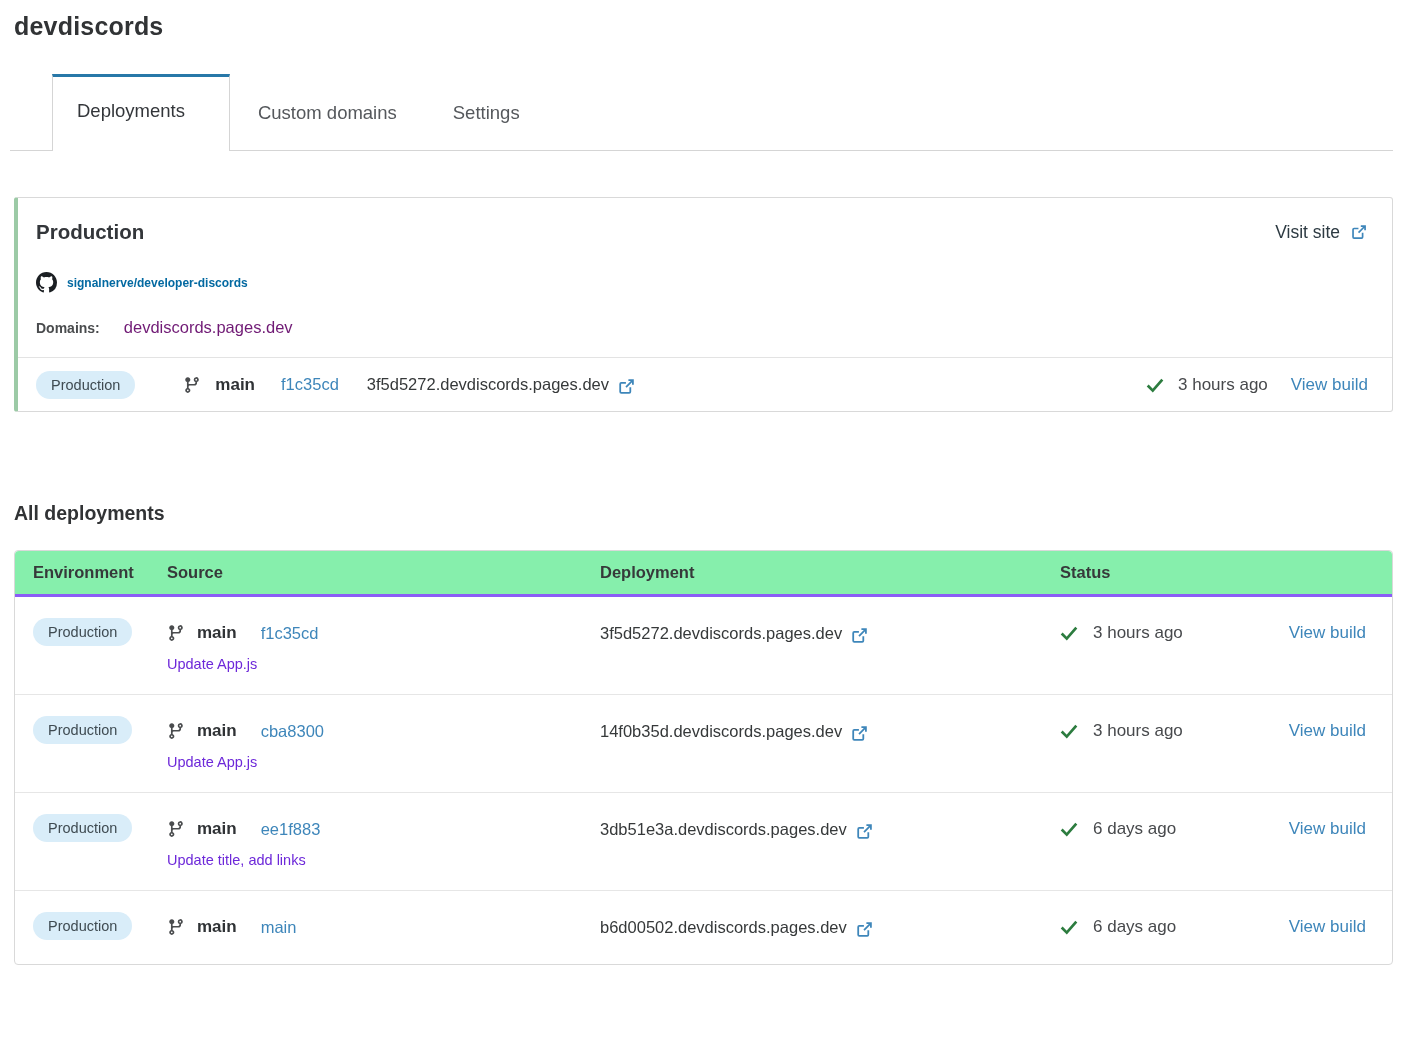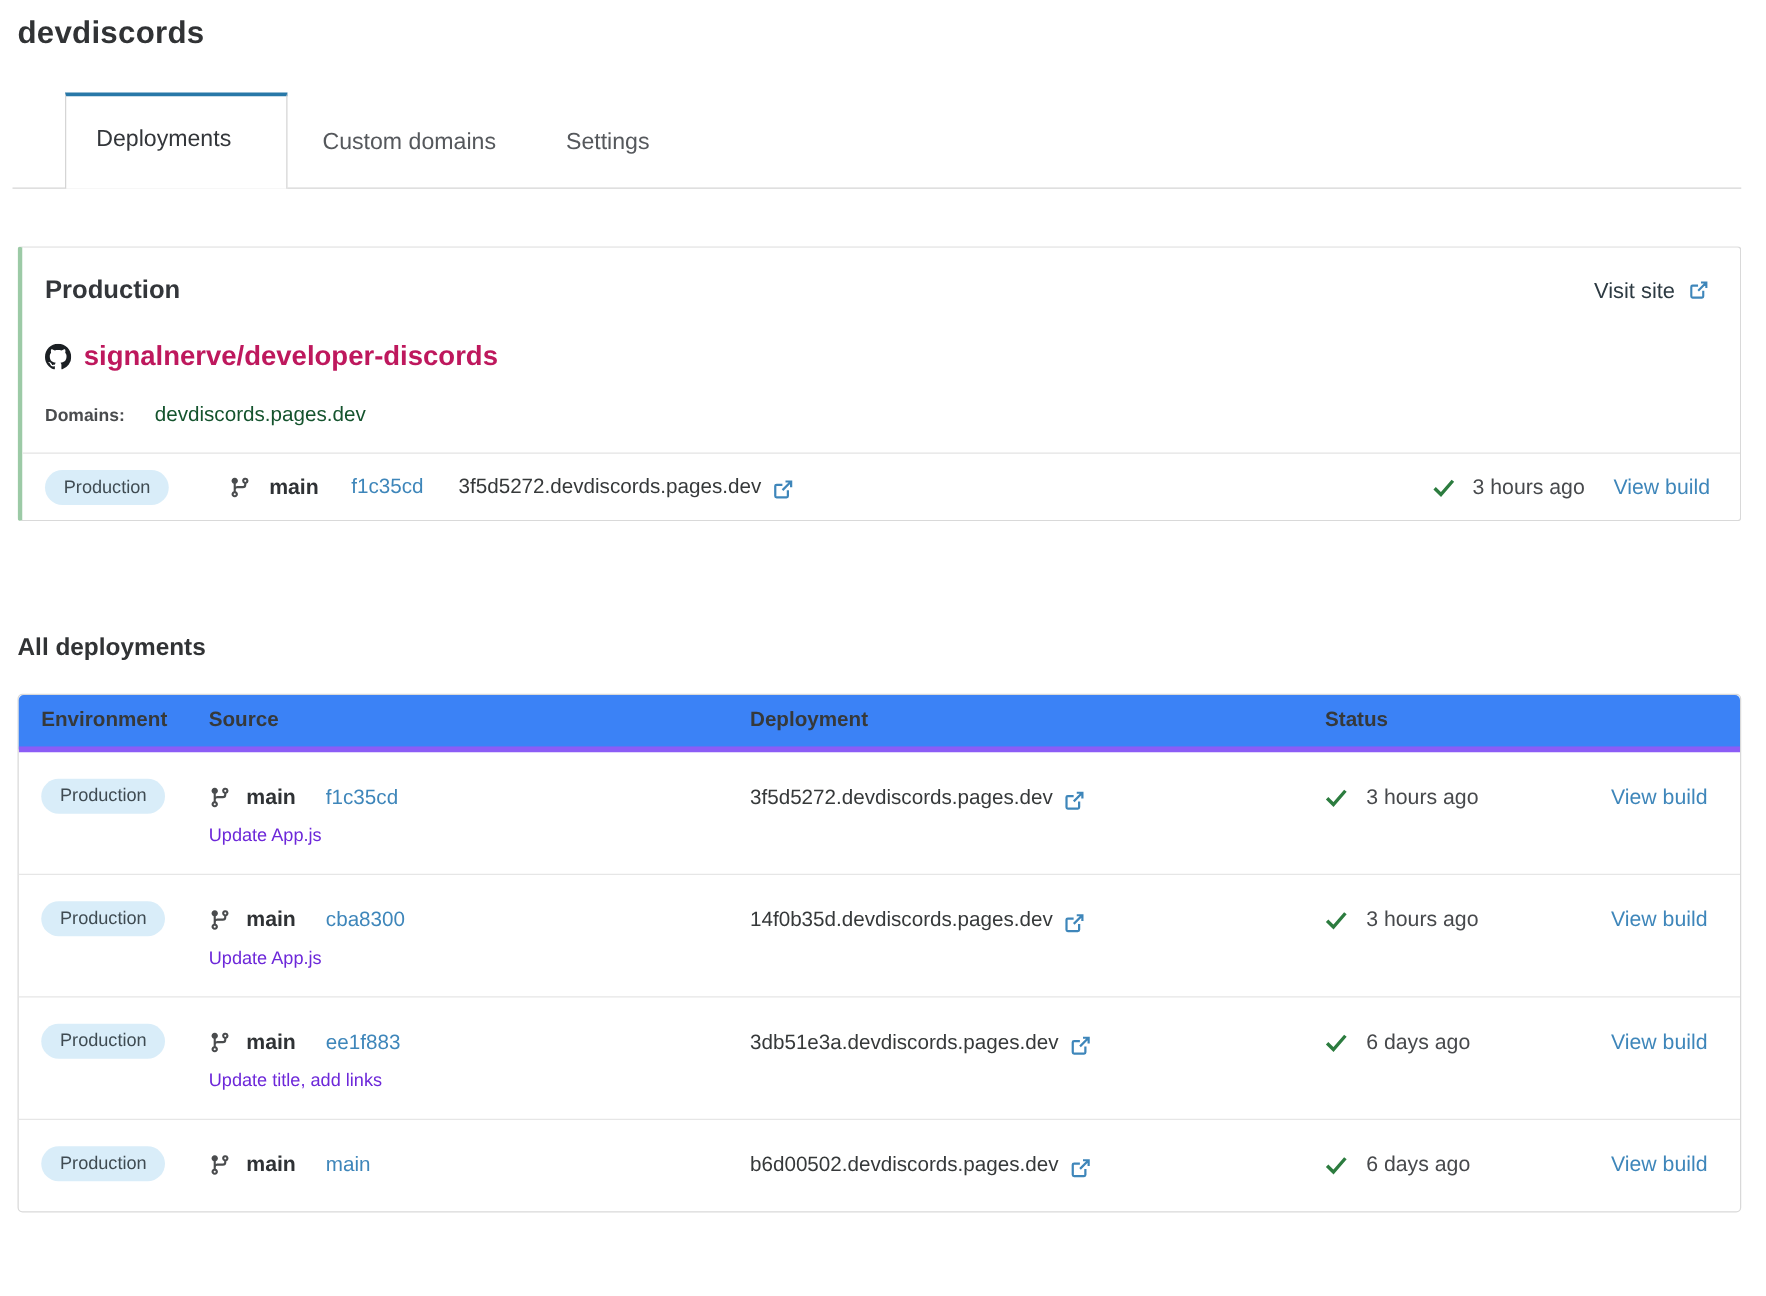--- a/index.html
+++ b/index.html
@@ -37,24 +37,24 @@
     border: 1px solid #d9d9d9;
     border-left: 4px solid #9ccaa6;
     border-radius: 3px;
   }
   .prod-card-body { padding: 22px 24px 20px 18px; }
   .prod-head { display: flex; align-items: center; justify-content: space-between; }
   .prod-title { font-size: 20.5px; font-weight: 600; color: #33363a; }
   .visit-site { display: inline-flex; align-items: center; gap: 8px; font-size: 17.5px; color: #2d3a42; text-decoration: none; cursor: pointer; }
   .prod-desc { margin-top: 26px; font-size: 16.5px; color: #4a4c4e; }
   .repo-line { margin-top: 28px; display: flex; align-items: center; gap: 10px; }
-  .repo-name { font-size: 22px; font-weight: 700; color: #be185d; }
+  .repo-name { font-size: 12px; font-weight: 700; color: #0369a1; }
   .domains-line { margin-top: 25px; display: flex; align-items: baseline; gap: 24px; }
   .domains-label { font-size: 14px; font-weight: 700; color: #4a4c4e; }
-  .domains-value { font-size: 16.5px; color: #14532d; }
+  .domains-value { font-size: 16.5px; color: #701a75; }
 
   .prod-deploy-row {
     border-top: 1px solid #e3e3e3;
     display: flex; align-items: center;
     padding: 12px 24px 12px 18px; min-height: 54px;
   }
 
   .badge {
     display: inline-block; background: #d9edf9; color: #3f4b52;
     font-size: 14.5px; padding: 6px 15px; border-radius: 999px; white-space: nowrap;
@@ -80,21 +80,21 @@
   .section-title { margin-top: 90px; font-size: 19.5px; font-weight: 700; color: #313335; }
   .table {
     margin-top: 25px; border: 1px solid #d9d9d9; border-radius: 4px;
   }
   .grid-row {
     display: grid;
     grid-template-columns: 134px 433px 460px 190px 1fr;
     padding: 0 26px 0 18px;
   }
   .thead {
-    background: #3b82f6; border-bottom: 5px solid #8b5cf6;
+    background: #86efac; border-bottom: 3px solid #8b5cf6;
     border-radius: 4px 4px 0 0;
     align-items: center; height: 46px;
   }
   .th { font-size: 16.5px; font-weight: 700; color: #36393a; }
   .trow { padding-top: 21px; padding-bottom: 22px; border-bottom: 1px solid #e6e6e6; }
   .trow:last-child { border-bottom: none; }
   .cell-line { display: flex; align-items: center; min-height: 30px; }
   .trow .branch-name { margin-left: 12px; }
   .trow .commit-link { margin-left: 24px; }
   .commit-message { font-size: 14.5px; color: #6d28d9; margin-top: 8px; }

